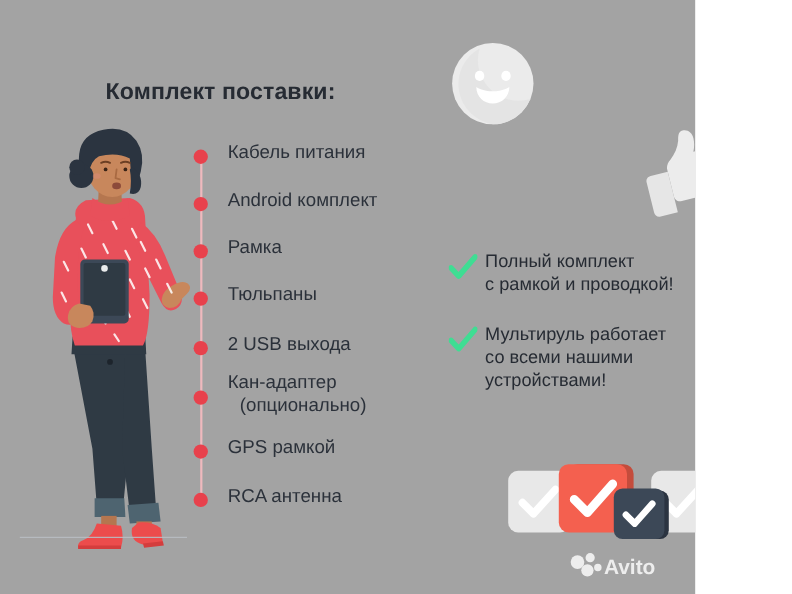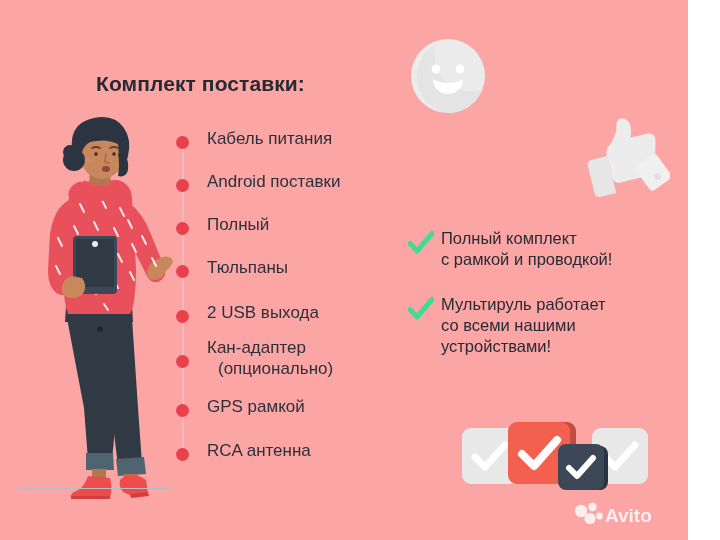--- a/index.html
+++ b/index.html
@@ -5,23 +5,23 @@
   html, body {
     margin: 0;
     padding: 0;
     background: #ffffff;
   }
   body {
     font-family: "Liberation Sans", "DejaVu Sans", sans-serif;
   }
   #canvas {
     position: relative;
-    width: 688px;
+    width: 632px;
     height: 540px;
-    background: #fca5a5;
+    background: #a3a3a3;
     overflow: hidden;
   }
 
   
   .deco { position: absolute; }
 
   #smiley-icon { left: 410px; top: 38px; width: 76px; height: 76px; }
   #thumbsup-icon { left: 578px; top: 112px; width: 92px; height: 92px; }
 
   
@@ -180,26 +180,26 @@
   <div id="kit-list">
     <div class="rail"></div>
 
     <div class="kit-item" style="top:0px">
       <span class="kit-dot"></span>
       <span class="kit-label">Кабель питания</span>
     </div>
 
     <div class="kit-item" style="top:43px">
       <span class="kit-dot"></span>
-      <span class="kit-label">Android поставки</span>
+      <span class="kit-label">Android комплект</span>
     </div>
 
     <div class="kit-item" style="top:86px">
       <span class="kit-dot"></span>
-      <span class="kit-label">Полный</span>
+      <span class="kit-label">Рамка</span>
     </div>
 
     <div class="kit-item" style="top:129px">
       <span class="kit-dot"></span>
       <span class="kit-label">Тюльпаны</span>
     </div>
 
     <div class="kit-item" style="top:174px">
       <span class="kit-dot"></span>
       <span class="kit-label">2 USB выхода</span>

